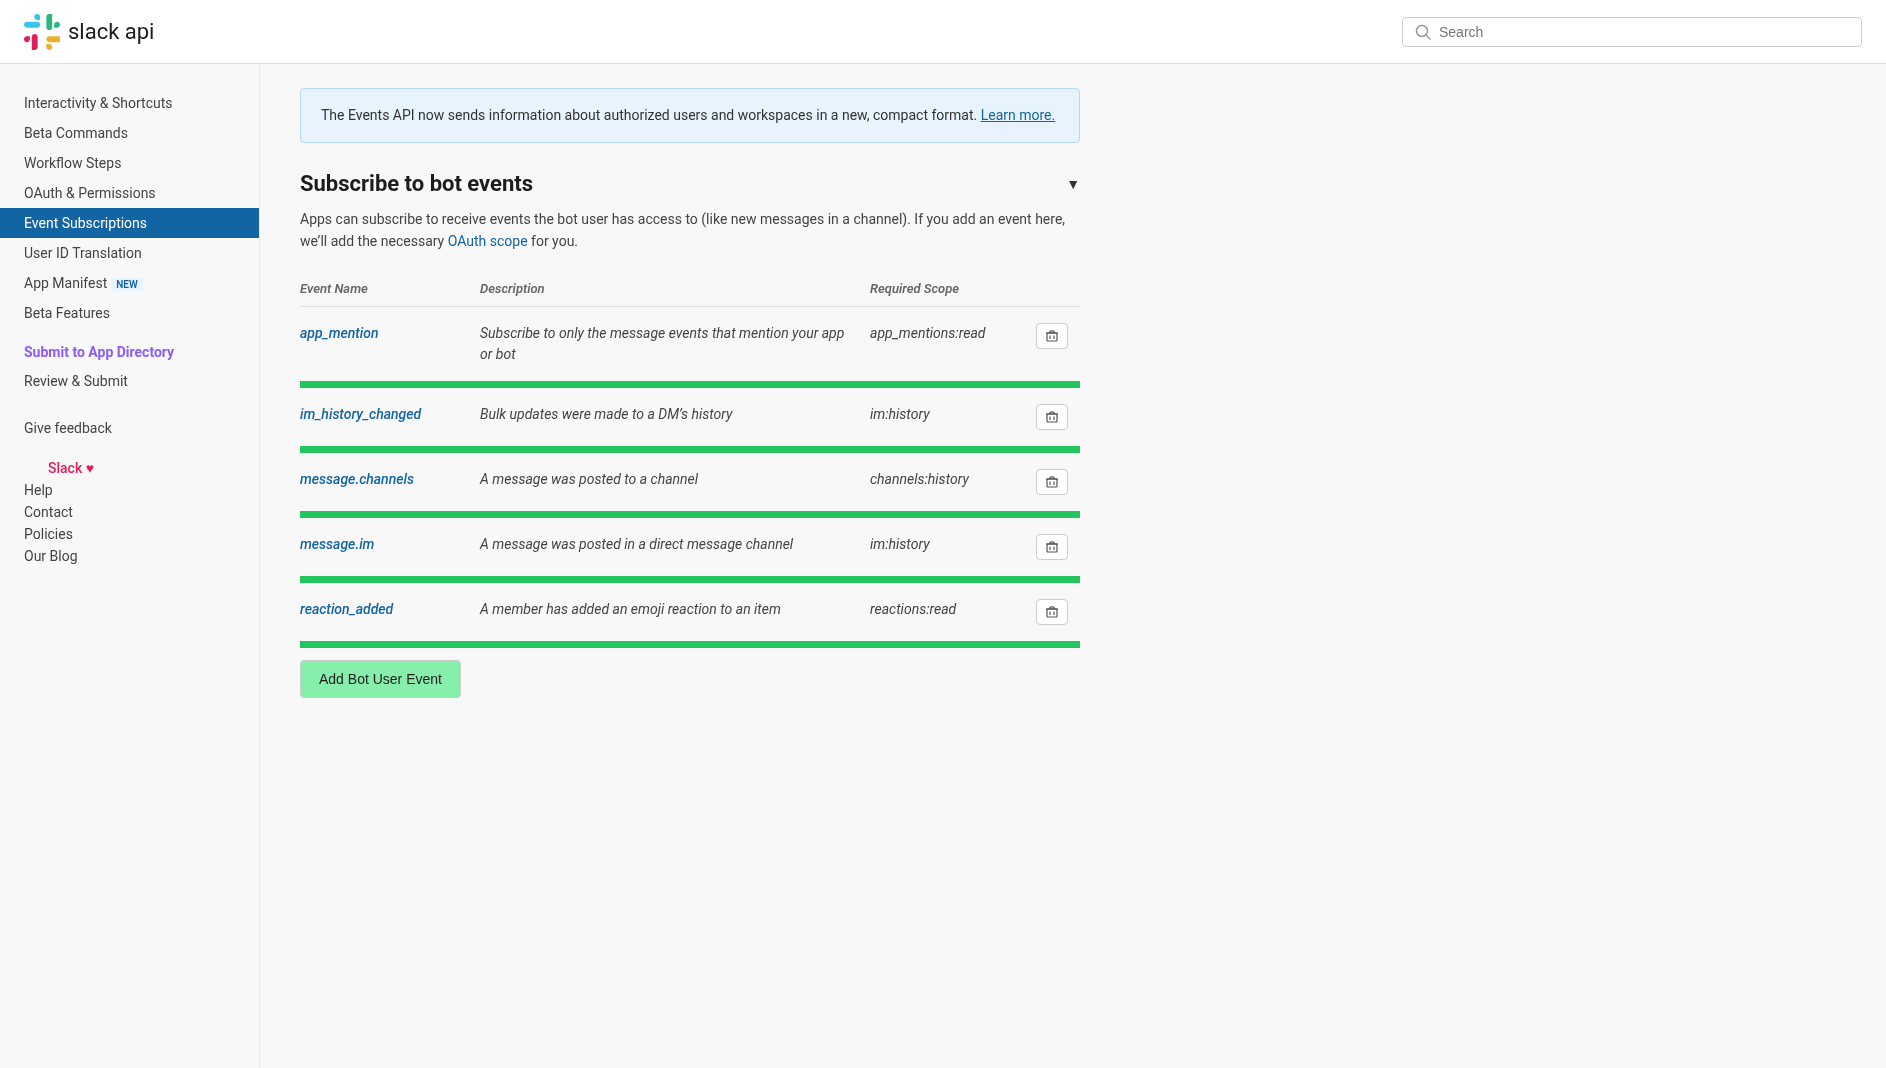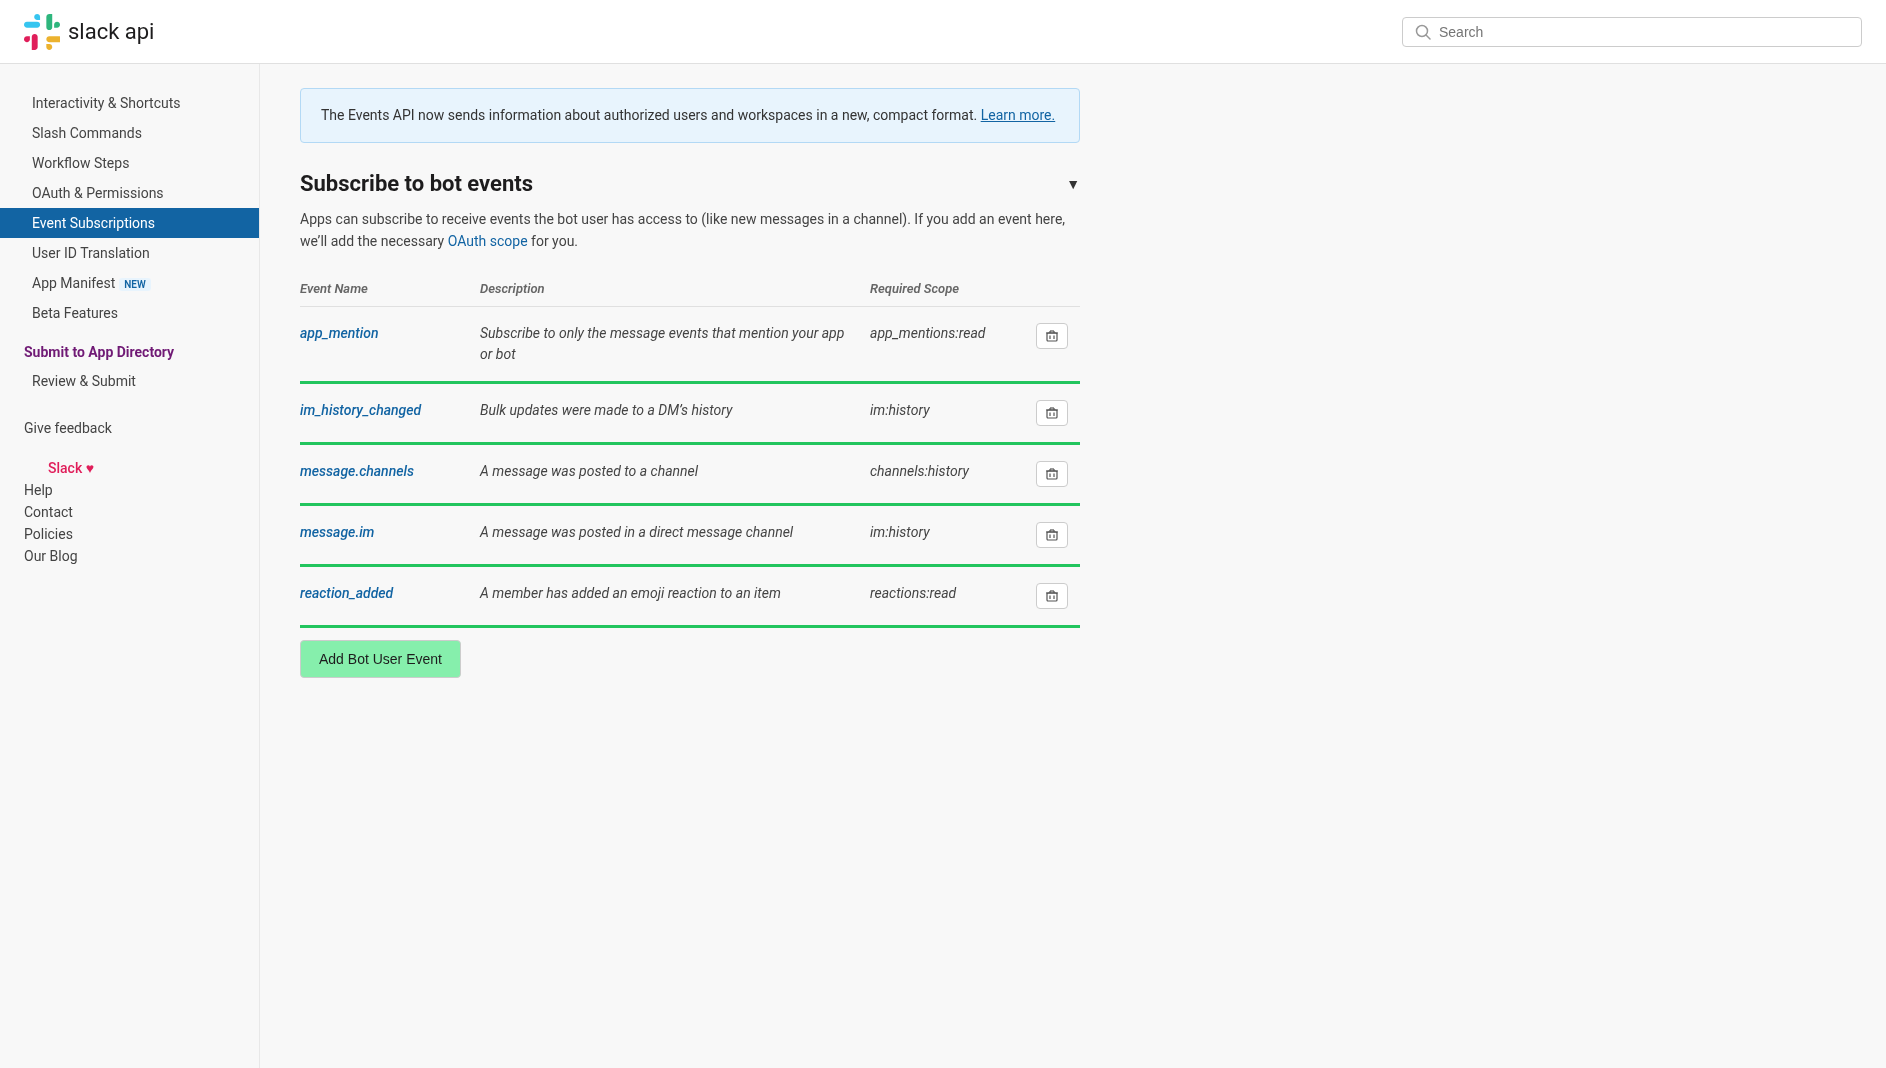--- a/index.html
+++ b/index.html
@@ -65,36 +65,36 @@
       background: #f8f8f8;
       padding: 24px 0;
       border-right: 1px solid #e8e8e8;
       position: fixed;
       top: 64px;
       bottom: 0;
       overflow-y: auto;
     }
     .sidebar-nav-item {
       display: block;
-      padding: 7px 32px;
+      padding: 7px 24px;
       color: #444;
       text-decoration: none;
       cursor: pointer;
       font-size: 14px;
     }
     .sidebar-nav-item.active {
       background: #1264a3;
       color: #fff;
       font-weight: 400;
     }
     .sidebar-section-title {
       padding: 16px 24px 6px;
       font-weight: 700;
       font-size: 14px;
-      color: #701a75;
+      color: #8b5cf6;
     }
     .sidebar-footer {
       padding: 24px 24px 0;
     }
     .sidebar-footer a {
       display: block;
       color: #444;
       text-decoration: none;
       font-size: 14px;
       margin-bottom: 6px;
@@ -181,21 +181,21 @@
       text-align: left;
       font-size: 13px;
       font-weight: 600;
       color: #666;
       padding: 8px 12px 10px 0;
       border-bottom: 1px solid #e0e0e0;
     }
     .events-table td {
       padding: 16px 12px 16px 0;
       vertical-align: top;
-      border-bottom: 3px solid #22c55e;
+      border-bottom: 7px solid #22c55e;
       font-size: 14px;
       color: #444;
       line-height: 1.5;
     }
     .events-table td.event-name {
       color: #1264a3;
       font-weight: 500;
       width: 180px;
       cursor: pointer;
     }
@@ -260,21 +260,21 @@
     </svg>
     <input type="text" placeholder="Search" style="">
   </div>
 </header>
 
 <div class="layout">
 
   <aside class="sidebar">
 
     <div class="sidebar-nav-item">Interactivity &amp; Shortcuts</div>
-    <div class="sidebar-nav-item">Slash Commands</div>
+    <div class="sidebar-nav-item">Beta Commands</div>
     <div class="sidebar-nav-item">Workflow Steps</div>
     <div class="sidebar-nav-item">OAuth &amp; Permissions</div>
     <div class="sidebar-nav-item active">Event Subscriptions</div>
     <div class="sidebar-nav-item">User ID Translation</div>
     <div class="sidebar-nav-item">
       <span>App Manifest</span><span class="badge-new">NEW</span>
     </div>
     <div class="sidebar-nav-item">Beta Features</div>
 
     <div class="sidebar-section-title">Submit to App Directory</div>

